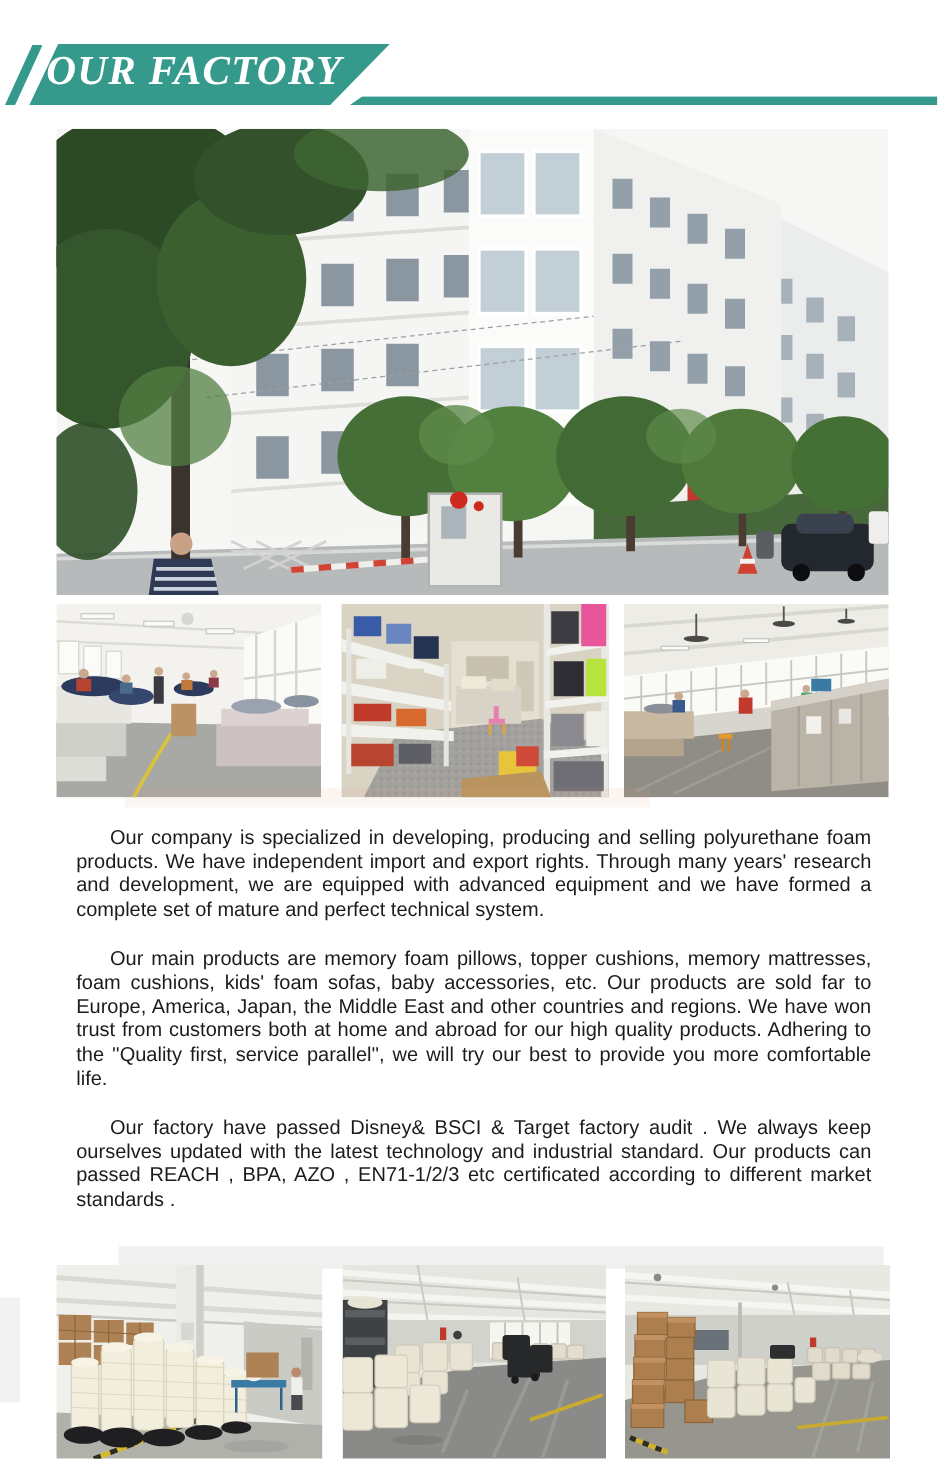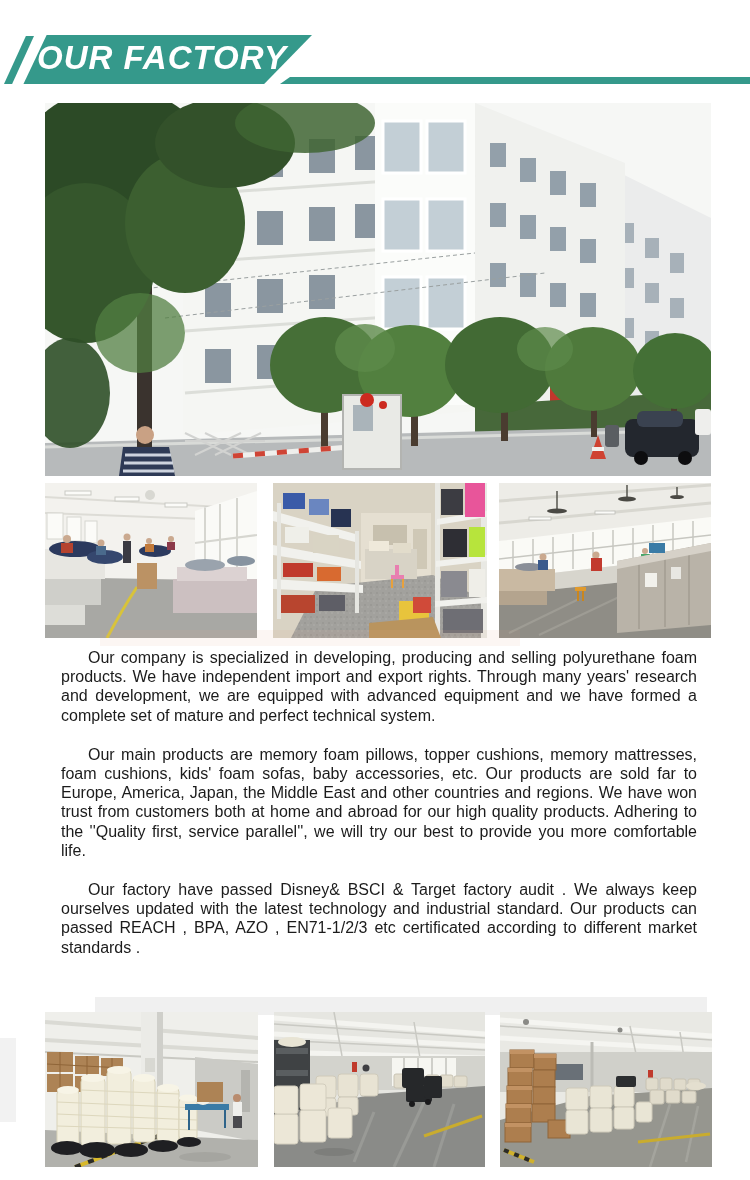--- a/index.html
+++ b/index.html
@@ -35,31 +35,31 @@
   .wh { top:1012px; height:155px; }
   #wh1 { left:45px;  width:213px; }
   #wh2 { left:274px; width:211px; }
   #wh3 { left:500px; width:212px; }
   
   .copy {
     position:absolute; left:61px; top:648px; width:636px;
     color:#1b1b1b; font-size:16px; line-height:19.2px;
     text-align:justify;
   }
-  .copy p { margin:0 0 20px 0; text-indent:27px; }
+  .copy p { margin:13px 0 20px 0; text-indent:27px; }
   
   .wm { position:absolute; pointer-events:none; }
   .wm1 { left:95px; top:997px; width:612px; height:18px; background:rgba(160,160,160,.16); }
   .wm2 { left:0; top:1038px; width:16px; height:84px; background:rgba(160,160,160,.14); }
   .wm3 { left:100px; top:630px; width:420px; height:16px; background:rgba(222,170,140,.10); }
 </style>
 </head>
 <body>
 
-<div style="position:absolute;left:0;top:0;width:750px;height:100px;">
+<div style="position:absolute;left:0;top:0;width:750px;height:100px;font-family:Liberation Serif, serif;">
   <div class="banner-shape banner-slash"></div>
   <div class="banner-shape banner-main"></div>
   <div class="banner-shape banner-bar"></div>
   <div class="banner-title">OUR FACTORY</div>
 </div>
 
 <div class="photo" id="photo-main">
   <svg viewBox="0 0 666 373" preserveAspectRatio="none" aria-label="factory-building-exterior">
     <rect width="666" height="373" fill="#f6f7f5"></rect>
 

